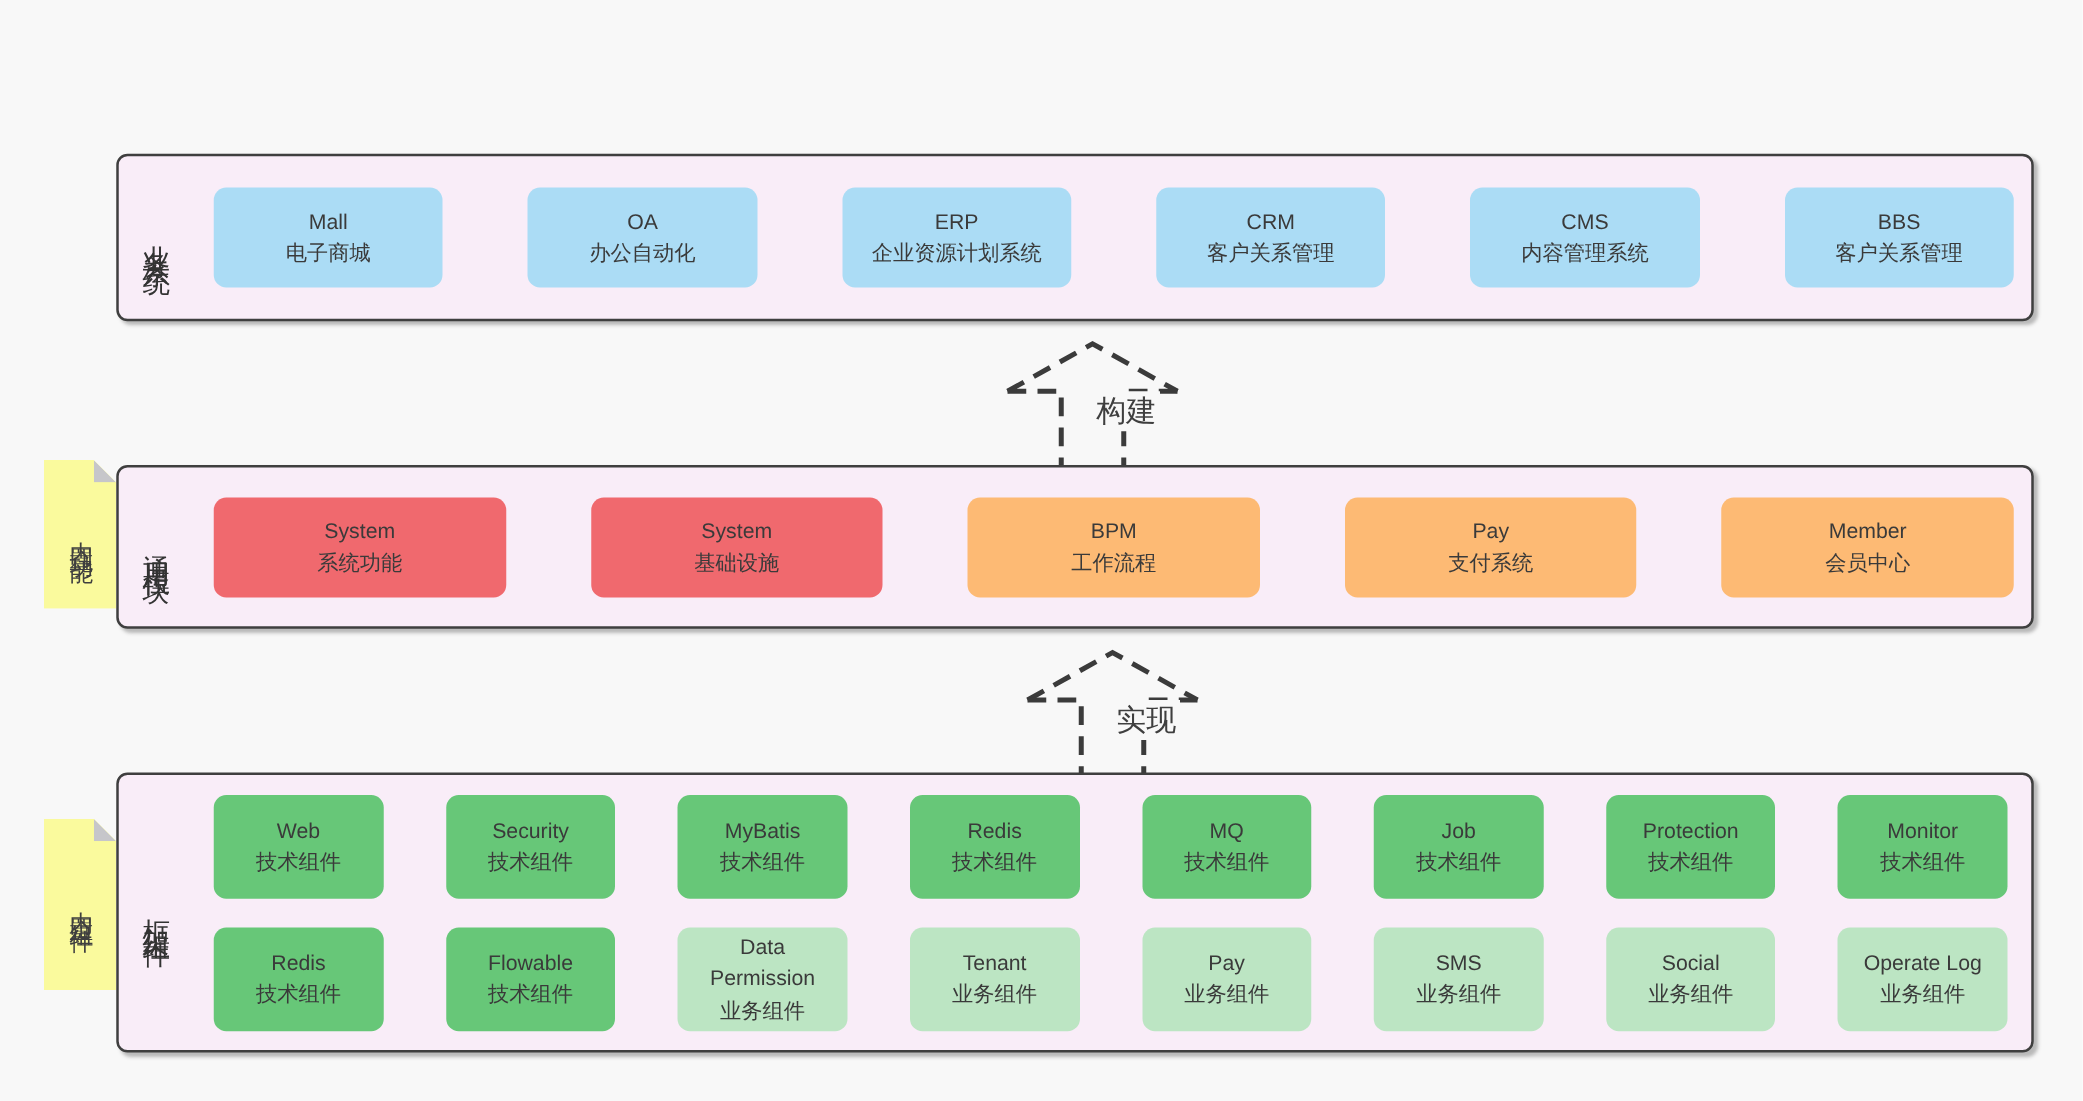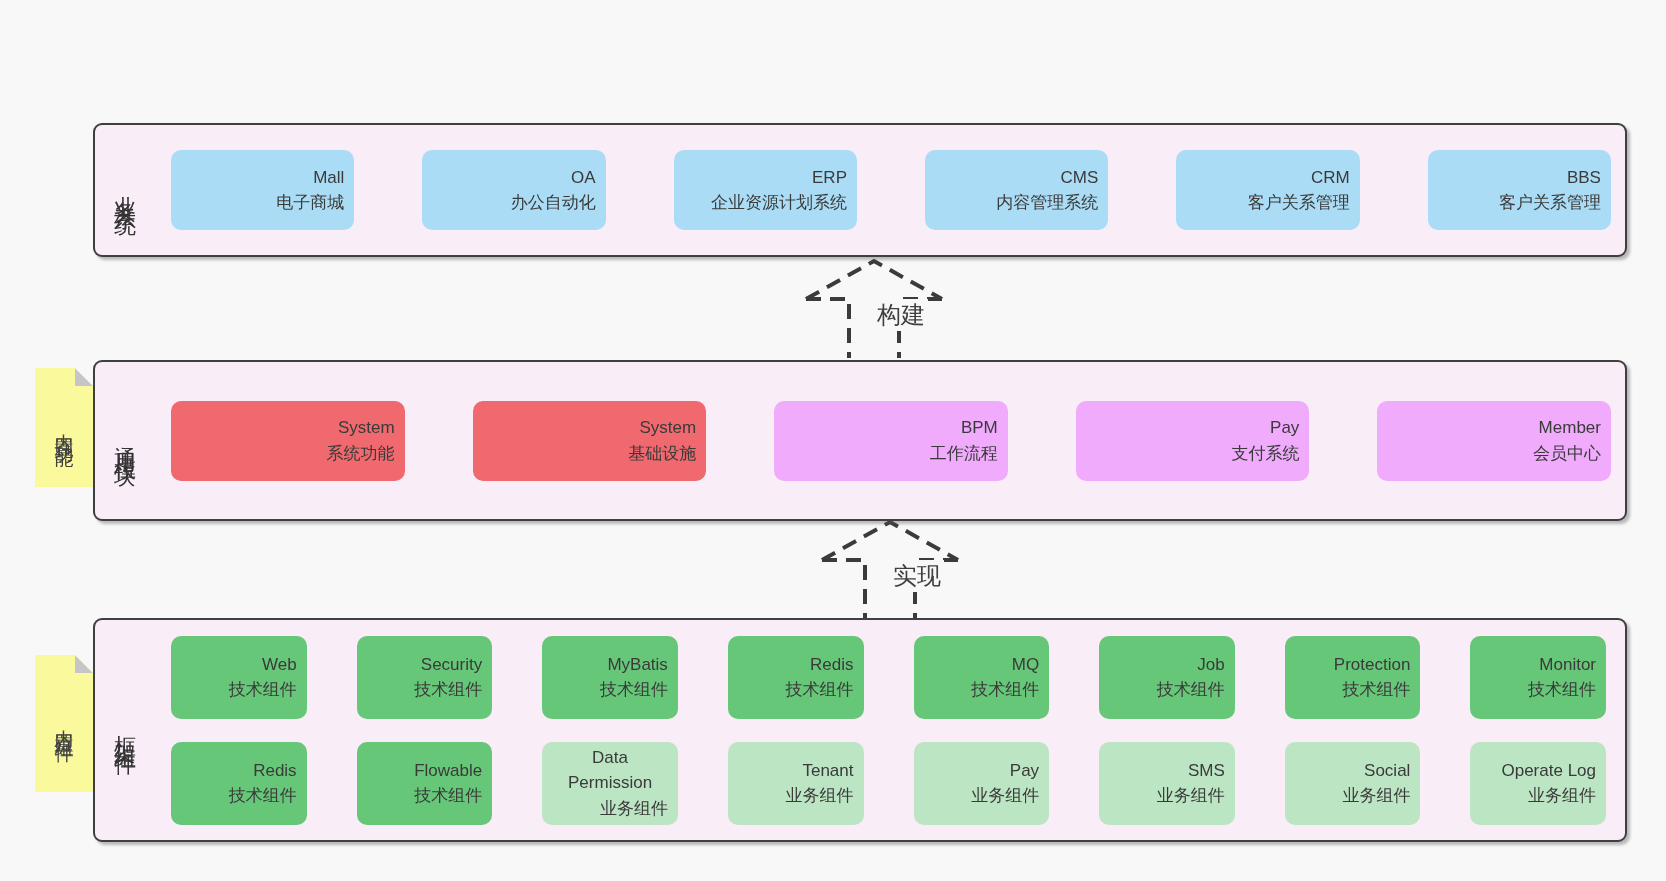--- a/index.html
+++ b/index.html
@@ -11,44 +11,44 @@
   }
 
   
   .panel {
     position:absolute; left:93px; width:1534px; box-sizing:border-box;
     background:#f9edf8; border:2px solid #3f3f3f; border-radius:9px;
     box-shadow:3px 3px 3px rgba(90,90,90,.40);
     display:flex; z-index:2;
   }
   #sec-business   { top:123px; height:134px; }
-  #sec-modules    { top:360px; height:161px; }
+  #sec-modules    { top:372px; height:131px; }
   #sec-components { top:618px; height:224px; }
 
   .vlabel {
     width:60px; display:flex; align-items:center; justify-content:center;
     writing-mode:vertical-rl; text-orientation:upright;
     font-size:22px; letter-spacing:6px; color:#333;
   }
 
   .row { flex:1; display:flex; gap:52px; align-items:center; padding-right:14px; }
   .row .box { flex:1; height:80px; }
 
   .comp-rows { flex:1; display:flex; flex-direction:column; justify-content:center; gap:23px; padding-right:19px; }
   .comp-row  { display:flex; gap:34px; }
   .comp-row .box { flex:1; height:83px; }
 
   .box {
     border-radius:10px;
-    display:flex; flex-direction:column; align-items:flex-end; justify-content:center;
+    display:flex; flex-direction:column; align-items:center; justify-content:center;
     text-align:center; font-size:17px; line-height:1.5; padding:0 10px; box-sizing:border-box;margin-left:16px;
   }
   .blue        { background:#abdcf5; }
   .red         { background:#f0696e; }
-  .pink        { background:#f0abfc; }
+  .pink        { background:#fdba74; }
   .green       { background:#67c778; }
   .green-light { background:#bce5c3; }
 
   
   .sticky {
     position:absolute; left:35px; width:58px; z-index:1;
     background:#fafa9d;
     display:flex; align-items:center; justify-content:center;
     writing-mode:vertical-rl; text-orientation:upright;
     font-size:19px; letter-spacing:5px; color:#3f3f3f;
@@ -57,21 +57,21 @@
   #sticky-features   { top:368px; height:119px; }
   #sticky-components { top:655px; height:137px; }
   .fold {
     position:absolute; top:0; right:0; width:18px; height:18px;
     background:#c6c6ca;
     clip-path:polygon(0 0, 100% 100%, 0 100%);
   }
 
   
   .arrow { position:absolute; width:145px; height:104px; z-index:0; }
-  #arrow-build     { left:802px; top:255px; height:103px; }
+  #arrow-build     { left:802px; top:269px; height:103px; }
   #arrow-implement { left:818px; top:516px; height:104px; }
   .arrow svg { position:absolute; inset:0; width:100%; height:100%; }
   .arrow-label {
     position:absolute; left:72px; top:44px;
     background:#f8f8f8; padding:0 3px;
     font-size:24px; color:#3f3f3f; white-space:nowrap;
   }
 </style>
 </head>
 <body>
@@ -96,26 +96,26 @@
       </div>
       <div class="box blue">
         <span>OA</span>
         <span>办公自动化</span>
       </div>
       <div class="box blue">
         <span>ERP</span>
         <span>企业资源计划系统</span>
       </div>
       <div class="box blue">
+        <span>CRM</span>
+        <span>客户关系管理</span>
+      </div>
+      <div class="box blue">
         <span>CMS</span>
         <span>内容管理系统</span>
-      </div>
-      <div class="box blue">
-        <span>CRM</span>
-        <span>客户关系管理</span>
       </div>
       <div class="box blue">
         <span>BBS</span>
         <span>客户关系管理</span>
       </div>
     </div>
   </section>
 
   <div class="arrow" id="arrow-build">
     <svg viewBox="0 0 145 103">

